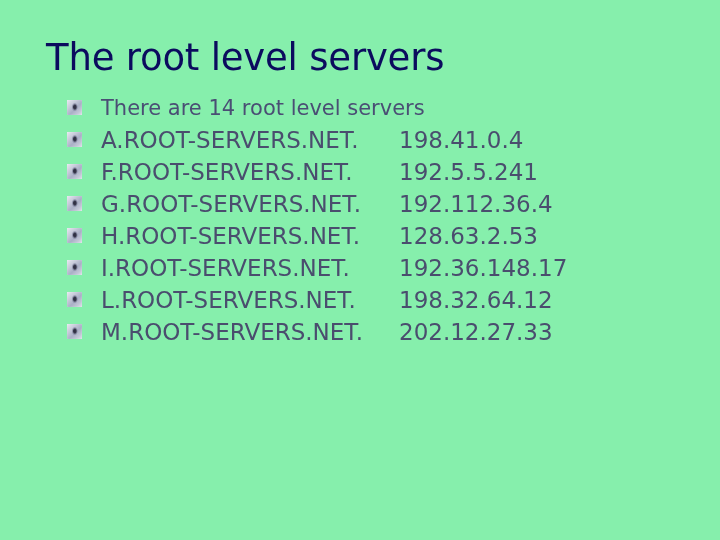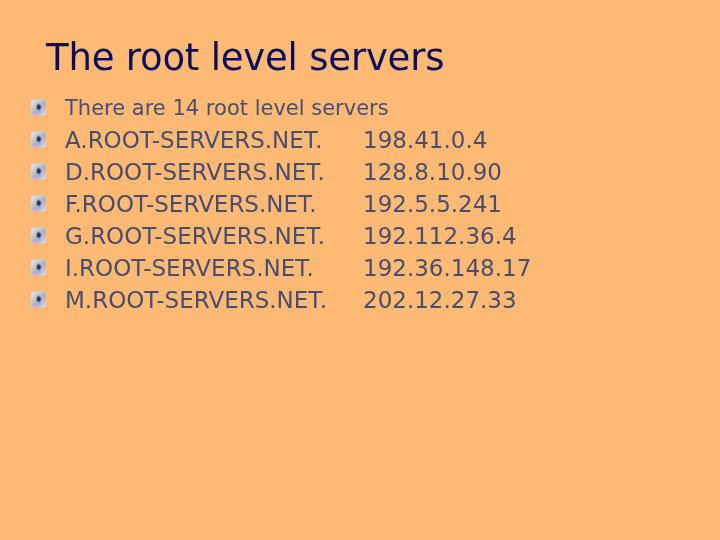--- a/index.html
+++ b/index.html
@@ -12,21 +12,21 @@
     height: 540px;
     overflow: hidden;
     font-family: "DejaVu Sans", sans-serif;
     -webkit-font-smoothing: antialiased;
   }
 
   .slide {
     position: relative;
     width: 720px;
     height: 540px;
-    background: #fdba74;
+    background: #86efac;
   }
 
   
   .slide-title {
     position: absolute;
     left: 46px;
     top: 36px;
     font-size: 37px;
     line-height: 44px;
     color: #0b0b5e;
@@ -34,20 +34,21 @@
     white-space: nowrap;
     letter-spacing: -0.2px;
   }
 
   
   .body-list {
     position: absolute;
     left: 0;
     top: 92px;
     width: 583px;
+    padding-left: 36px;
   }
 
   .bullet-row {
     position: relative;
     height: 32px;
     padding-left: 31px;
     box-sizing: border-box;
     white-space: nowrap;
   }
 
@@ -109,33 +110,37 @@
       <span class="row-text">There are 14 root level servers</span>
     </div>
 
     <div id="server-rows">
         <div class="bullet-row">
           <span class="bullet-icon"></span>
           <span class="row-text"><span class="server-name">A.ROOT-SERVERS.NET.</span><span class="server-ip">198.41.0.4</span></span>
         </div>
         <div class="bullet-row">
           <span class="bullet-icon"></span>
-          <span class="row-text"><span class="server-name">D.ROOT-SERVERS.NET.</span><span class="server-ip">128.8.10.90</span></span>
-        </div>
-        <div class="bullet-row">
-          <span class="bullet-icon"></span>
           <span class="row-text"><span class="server-name">F.ROOT-SERVERS.NET.</span><span class="server-ip">192.5.5.241</span></span>
         </div>
         <div class="bullet-row">
           <span class="bullet-icon"></span>
           <span class="row-text"><span class="server-name">G.ROOT-SERVERS.NET.</span><span class="server-ip">192.112.36.4</span></span>
         </div>
         <div class="bullet-row">
           <span class="bullet-icon"></span>
+          <span class="row-text"><span class="server-name">H.ROOT-SERVERS.NET.</span><span class="server-ip">128.63.2.53</span></span>
+        </div>
+        <div class="bullet-row">
+          <span class="bullet-icon"></span>
           <span class="row-text"><span class="server-name">I.ROOT-SERVERS.NET.</span><span class="server-ip">192.36.148.17</span></span>
+        </div>
+        <div class="bullet-row">
+          <span class="bullet-icon"></span>
+          <span class="row-text"><span class="server-name">L.ROOT-SERVERS.NET.</span><span class="server-ip">198.32.64.12</span></span>
         </div>
         <div class="bullet-row">
           <span class="bullet-icon"></span>
           <span class="row-text"><span class="server-name">M.ROOT-SERVERS.NET.</span><span class="server-ip">202.12.27.33</span></span>
         </div>
       </div>
 
   </div>
 </div>
 

